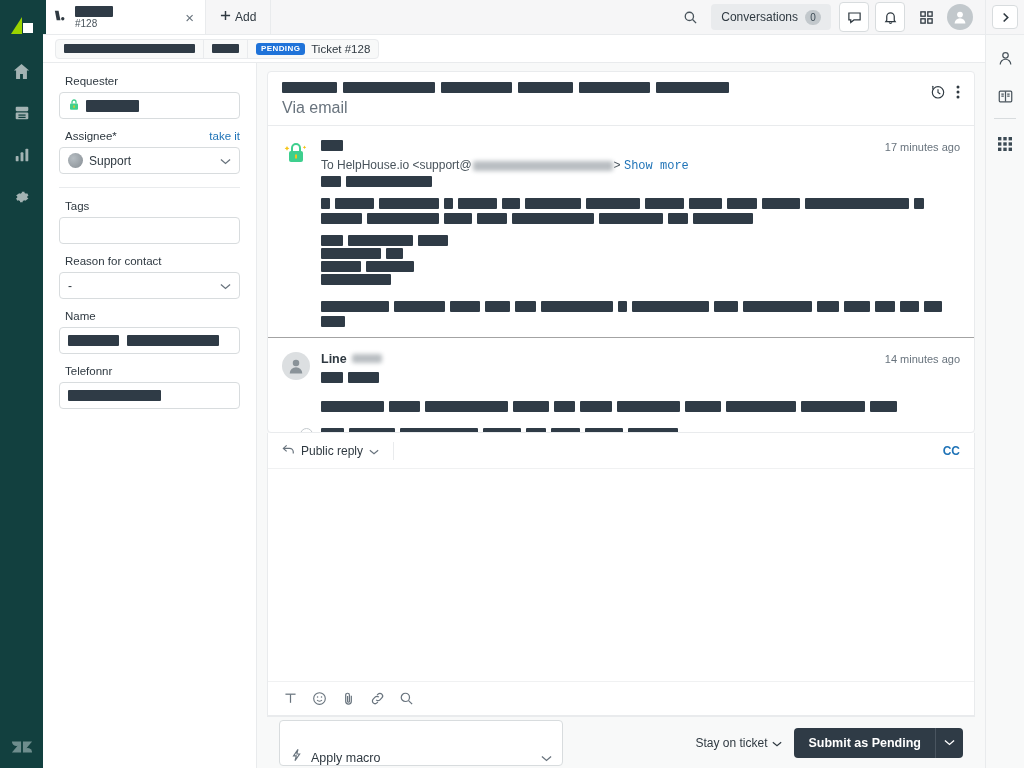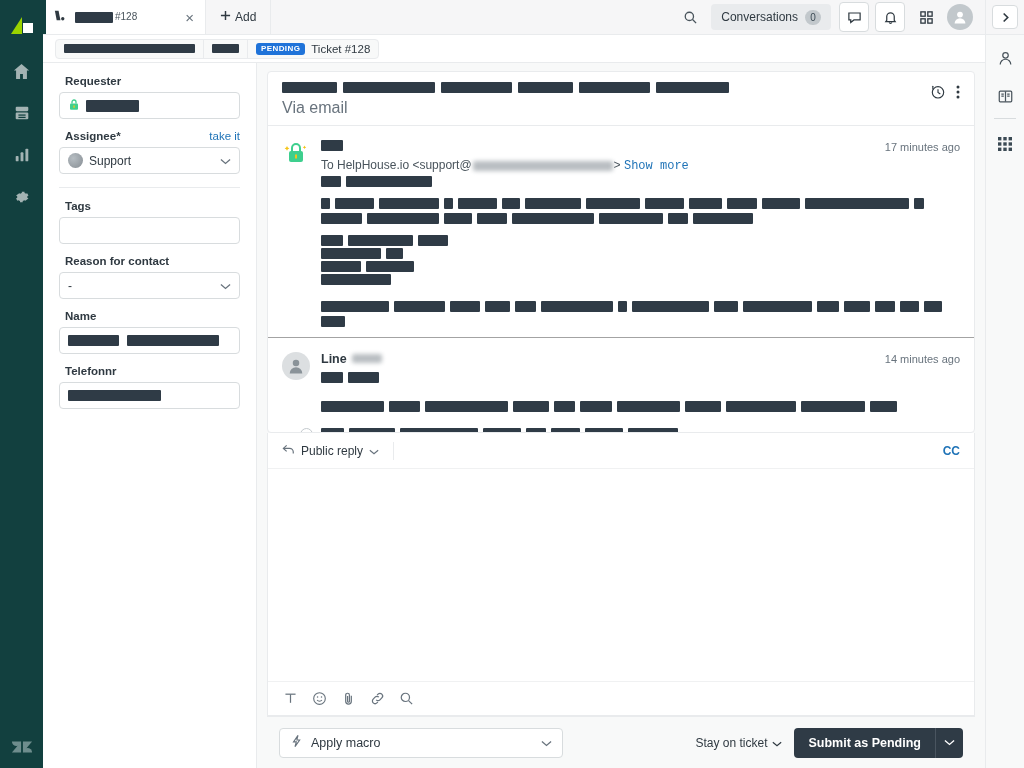--- a/index.html
+++ b/index.html
@@ -34,21 +34,21 @@
     height: 35px; background: #f6f6f7; border-bottom: 1px solid #e9ebed;
     display: flex; align-items: stretch; flex-shrink: 0;
   }
   .tab {
     width: 163px; background: #ffffff; border-right: 1px solid #e9ebed;
     display: flex; align-items: center; padding: 0 8px 0 10px; gap: 7px;
     position: relative; cursor: pointer;
   }
   .tab::before { content:''; position:absolute; left:0; top:0; bottom:0; width:3px; background:#12403f; }
   .tab-icon { flex-shrink: 0; }
-  .tab-text { flex: 1; min-width: 0; display: flex; flex-direction: row; gap: 2px; padding-left: 2px; align-items: center; }
+  .tab-text { flex: 1; min-width: 0; display: flex; flex-direction: column; gap: 2px; padding-left: 2px; }
   .tab-title-red { width: 38px; height: 11px; background: #2f3b46; border-radius: 1px; }
   .tab-sub { font-size: 10px; color: #49545c; line-height: 1; }
   .tab-close {
     font-size: 15px; color: #68737d; line-height: 1; cursor: pointer;
     padding: 2px 3px; font-family: "Liberation Sans", sans-serif;
   }
   .add-btn {
     display: flex; align-items: center; gap: 4px; padding: 0 14px;
     font-size: 12px; color: #2f3941; cursor: pointer; background:#f6f6f7;
     border-right: 1px solid #e9ebed;
@@ -96,21 +96,21 @@
   
   .body-split { flex: 1; display: flex; min-height: 0; background:#fff; }
 
   
   .props {
     width: 214px; flex-shrink: 0; background: #ffffff;
     border-right: 1px solid #e9ebed; padding: 12px 16px 0 16px; overflow-y: auto;
   }
   .field { margin-bottom: 11px; }
   .field-head { display: flex; align-items: center; justify-content: space-between; margin-bottom: 5px; }
-  .field-label { font-size: 11.5px; font-weight: bold; color: #2f3941; display:flex; align-items:center; gap:4px;padding-left:6px; }
+  .field-label { font-size: 11.5px; font-weight: normal; color: #2f3941; display:flex; align-items:center; gap:4px;padding-left:6px; }
   .field-action { font-size: 11.5px; color: #1f73b7; cursor: pointer; }
   .ctrl {
     height: 27px; border: 1px solid #d8dcde; border-radius: 4px; background: #fff;
     display: flex; align-items: center; padding: 0 8px; gap: 6px; font-size: 12px; color: #2f3941;
     cursor: pointer;
   }
   .ctrl .chev { margin-left: auto; color:#68737d; }
   .sep { height: 1px; background: #e9ebed; margin: 13px 0 12px; }
   .avatar-sm {
     width: 15px; height: 15px; border-radius: 50%; flex-shrink: 0;
@@ -179,22 +179,22 @@
   .compose-area { height: 212px; background:#fff; cursor: text; }
   .format-bar { height: 34px; display:flex; align-items:center; gap: 14px; padding: 0 15px; border-top: 1px solid #f0f1f2; }
   .fb-icon { cursor:pointer; display:flex; }
 
   
   .footer {
     height: 52px; background:#f8f9f9; border-top:1px solid #e9ebed;
     display:flex; align-items:center; padding: 0 12px; gap: 12px; flex-shrink: 0;
   }
   .macro {
-    width: 284px; height: 30px; background:#fff; border:1px solid #d8dcde; border-radius:4px;
-    display:flex; align-items:center; padding: 0 10px; gap: 8px; font-size:12.5px; color:#2f3941; cursor:pointer;
+    width: 284px; height: 46px; background:#fff; border:1px solid #d8dcde; border-radius:4px;
+    display:flex; align-items:flex-end; padding: 0 10px; gap: 8px; font-size:12.5px; color:#2f3941; cursor:pointer;
   }
   .macro .chev { margin-left:auto; color:#68737d; }
   .footer-spacer { flex: 1; }
   .stay { display:flex; align-items:center; gap:5px; font-size:12px; color:#2f3941; cursor:pointer; }
   .submit-group { display:flex; height:30px; }
   .submit-btn {
     background:#2f3b46; color:#fff; font-size:12.5px; font-weight:bold;
     border-radius:4px 0 0 4px; padding: 0 14px; display:flex; align-items:center; cursor:pointer;
   }
   .submit-chev {

